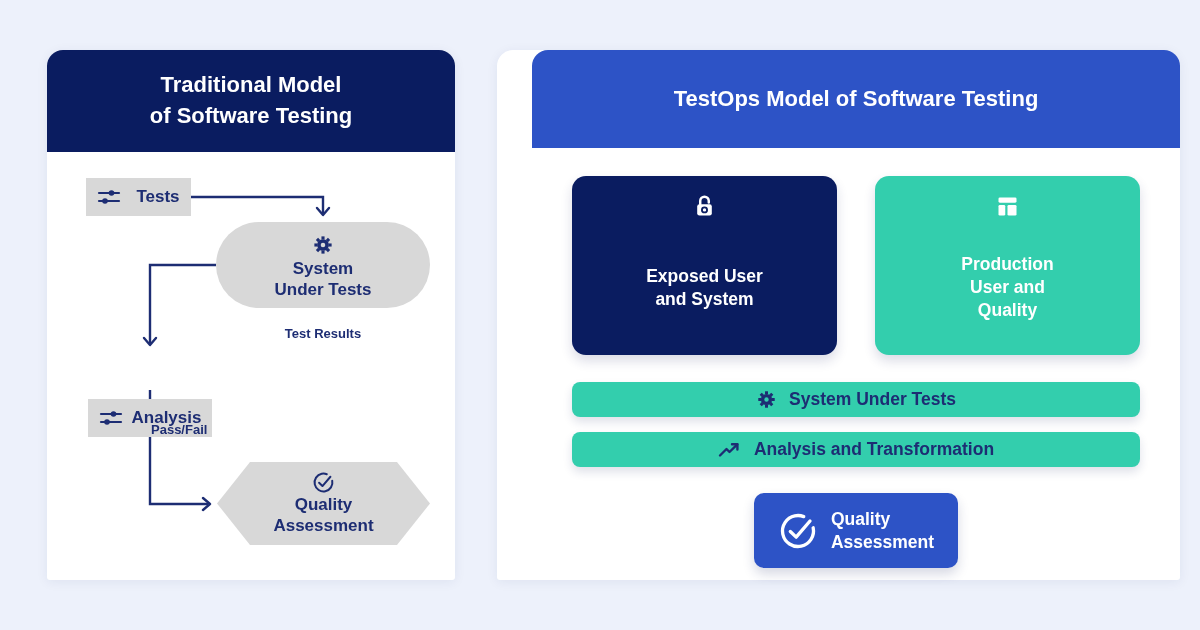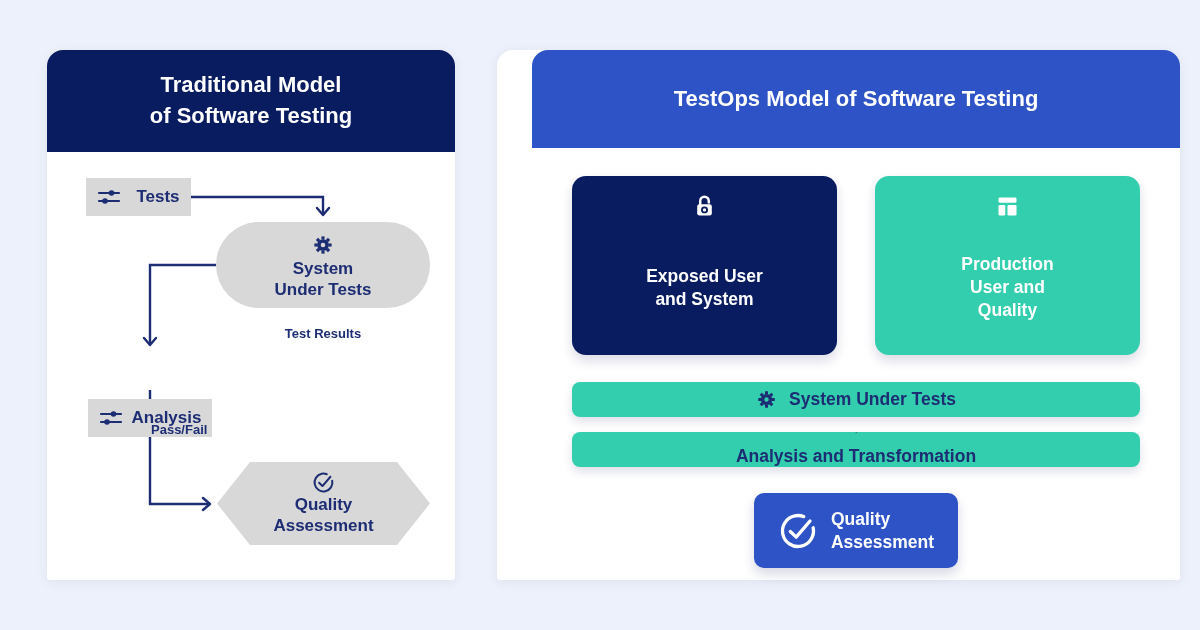--- a/index.html
+++ b/index.html
@@ -63,21 +63,21 @@
   .card-teal { background:var(--teal,#33cead); }
   .card-blue { background:var(--blue,#2d53c6); }
   .card-label { flex:1; display:flex; align-items:center; white-space:pre-line; line-height:1.3; }
   .bar {
     height:35px; margin:0 40px; border-radius:8px; background:var(--teal,#33cead);
     display:flex; align-items:center; justify-content:center; gap:12px;
     color:var(--flow_navy,#1d2d73); font-weight:bold; font-size:17.5px;
     box-shadow:0 5px 10px rgba(30,40,100,0.14);
   }
   .bar-1 { margin-top:27px; }
-  .bar-2 { margin-top:15px;flex-direction:column; }
+  .bar-2 { margin-top:15px; }
   .qa-card {
     width:204px; height:75px; margin:26px auto 0 auto; background:var(--blue,#2d53c6);
     border-radius:10px; display:flex; align-items:center; justify-content:center; gap:13px;
     color:#ffffff; font-weight:bold; font-size:17.5px;
     box-shadow:0 6px 12px rgba(30,40,100,0.18);
   }
   .qa-label { white-space:pre-line; line-height:1.3; text-align:left; }
   .icon { display:block; }
 </style>
 </head>

